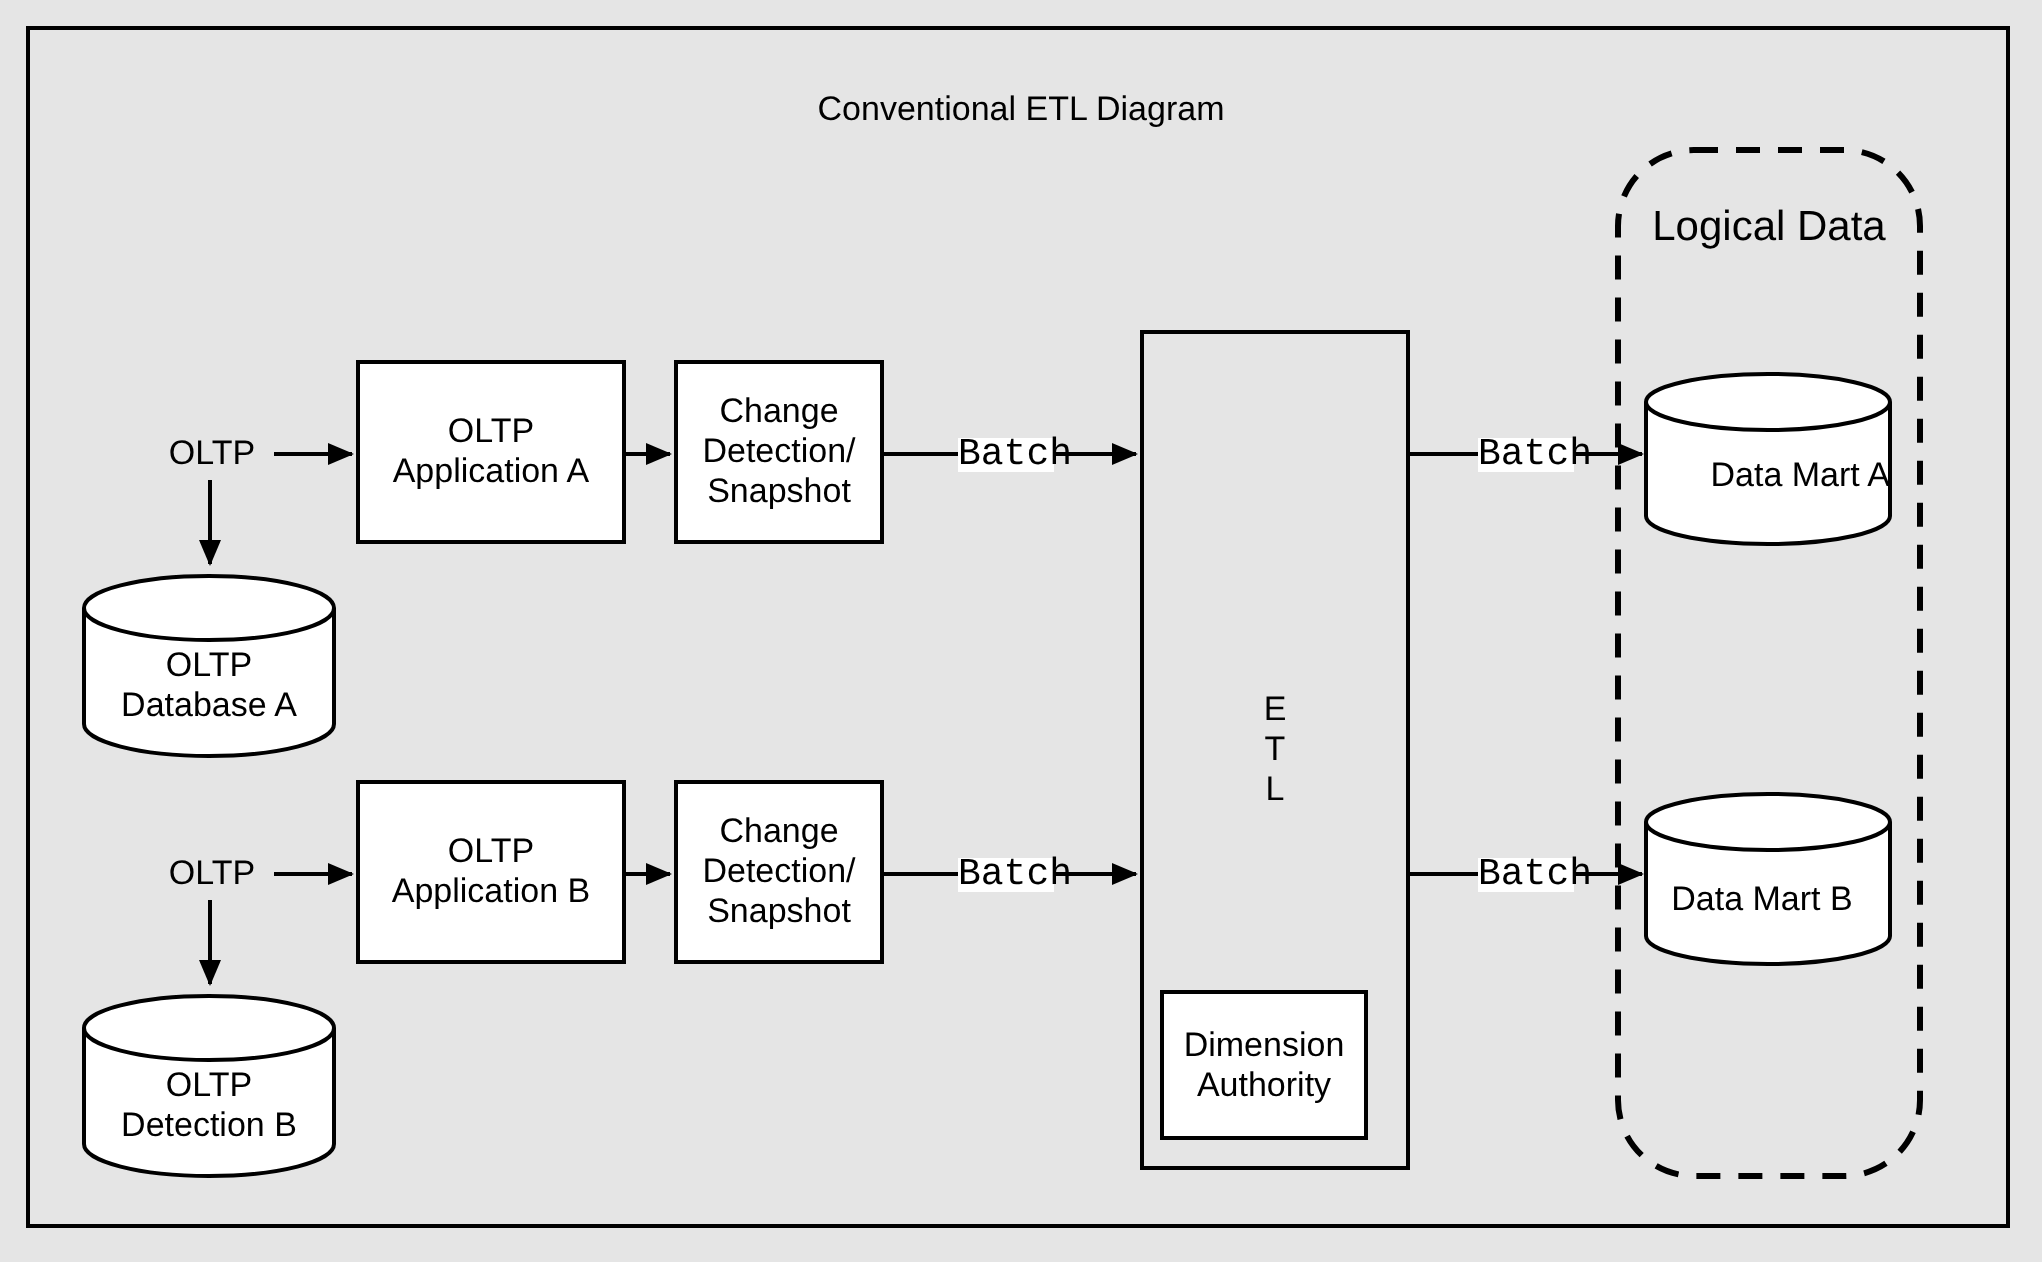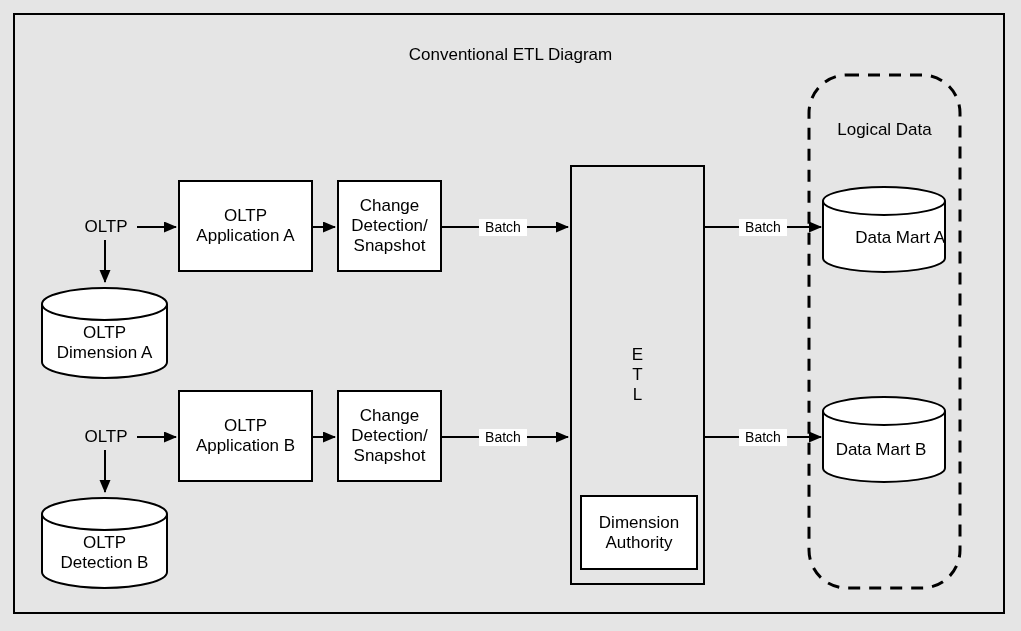--- a/index.html
+++ b/index.html
@@ -21,42 +21,42 @@
     box-sizing:border-box;display:flex;flex-direction:column;
     align-items:center;justify-content:center;text-align:center;
     font-size:17px;line-height:20px;
   }
   .ln{display:block;}
   #app-a{left:178px;top:180px;width:135px;height:92px;}
   #app-b{left:178px;top:390px;width:135px;height:92px;}
   #cd-a{left:337px;top:180px;width:105px;height:92px;}
   #cd-b{left:337px;top:390px;width:105px;height:92px;}
   #etl-box{left:570px;top:165px;width:135px;height:420px;background:transparent;}
-  #dim-auth{left:580px;top:495px;width:118px;height:75px;}
+  #dim-auth{left:580px;top:495px;width:104px;height:75px;}
   .lbl{
     position:absolute;text-align:center;font-size:17px;line-height:16px;
   }
   #oltp-a{left:75px;top:219px;width:62px;}
   #oltp-b{left:75px;top:429px;width:62px;}
   .batch{
     position:absolute;width:48px;text-align:center;background:#ffffff;
-    font-size:14px;line-height:17px;
+    font-size:19px;line-height:17px;font-family:Liberation Mono, monospace;
   }
   #batch-in-a{left:479px;top:219px;}
   #batch-in-b{left:479px;top:429px;}
   #batch-out-a{left:739px;top:219px;}
   #batch-out-b{left:739px;top:429px;}
   .cyl-label{
     position:absolute;text-align:center;font-size:17px;line-height:20px;
   }
   #db-a-label{left:42px;top:323px;width:125px;}
   #db-b-label{left:42px;top:533px;width:125px;}
   #mart-a-label{left:823px;top:228px;width:122px;text-align:right;}
   #mart-b-label{left:823px;top:440px;width:116px;}
-  #ldw-label{position:absolute;left:809px;top:120px;width:151px;text-align:center;font-size:17px;line-height:20px;}
+  #ldw-label{position:absolute;left:809px;top:104px;width:151px;text-align:center;font-size:21px;line-height:20px;}
 </style>
 </head>
 <body>
 
 <div id="canvas">
 
   <svg id="shapes" width="1021" height="631" viewBox="0 0 1021 631">
     <defs>
       <marker id="ah" markerUnits="userSpaceOnUse" markerWidth="14" markerHeight="12" refX="12" refY="5.5" orient="auto">
         <path d="M0,0 L13,5.5 L0,11 Z" fill="#000000"></path>
@@ -107,21 +107,21 @@
   </div>
   <div class="box" id="cd-a">
     <span class="ln">Change</span>
     <span class="ln">Detection/</span>
     <span class="ln">Snapshot</span>
   </div>
   <div class="batch" id="batch-in-a">Batch</div>
   <div class="batch" id="batch-out-a">Batch</div>
   <div class="cyl-label" id="db-a-label">
     <span class="ln">OLTP</span>
-    <span class="ln">Dimension A</span>
+    <span class="ln">Database A</span>
   </div>
   <div class="cyl-label" id="mart-a-label">Data Mart A</div>
 
   <div class="lbl" id="oltp-b">OLTP</div>
   <div class="box" id="app-b">
     <span class="ln">OLTP</span>
     <span class="ln">Application B</span>
   </div>
   <div class="box" id="cd-b">
     <span class="ln">Change</span>

